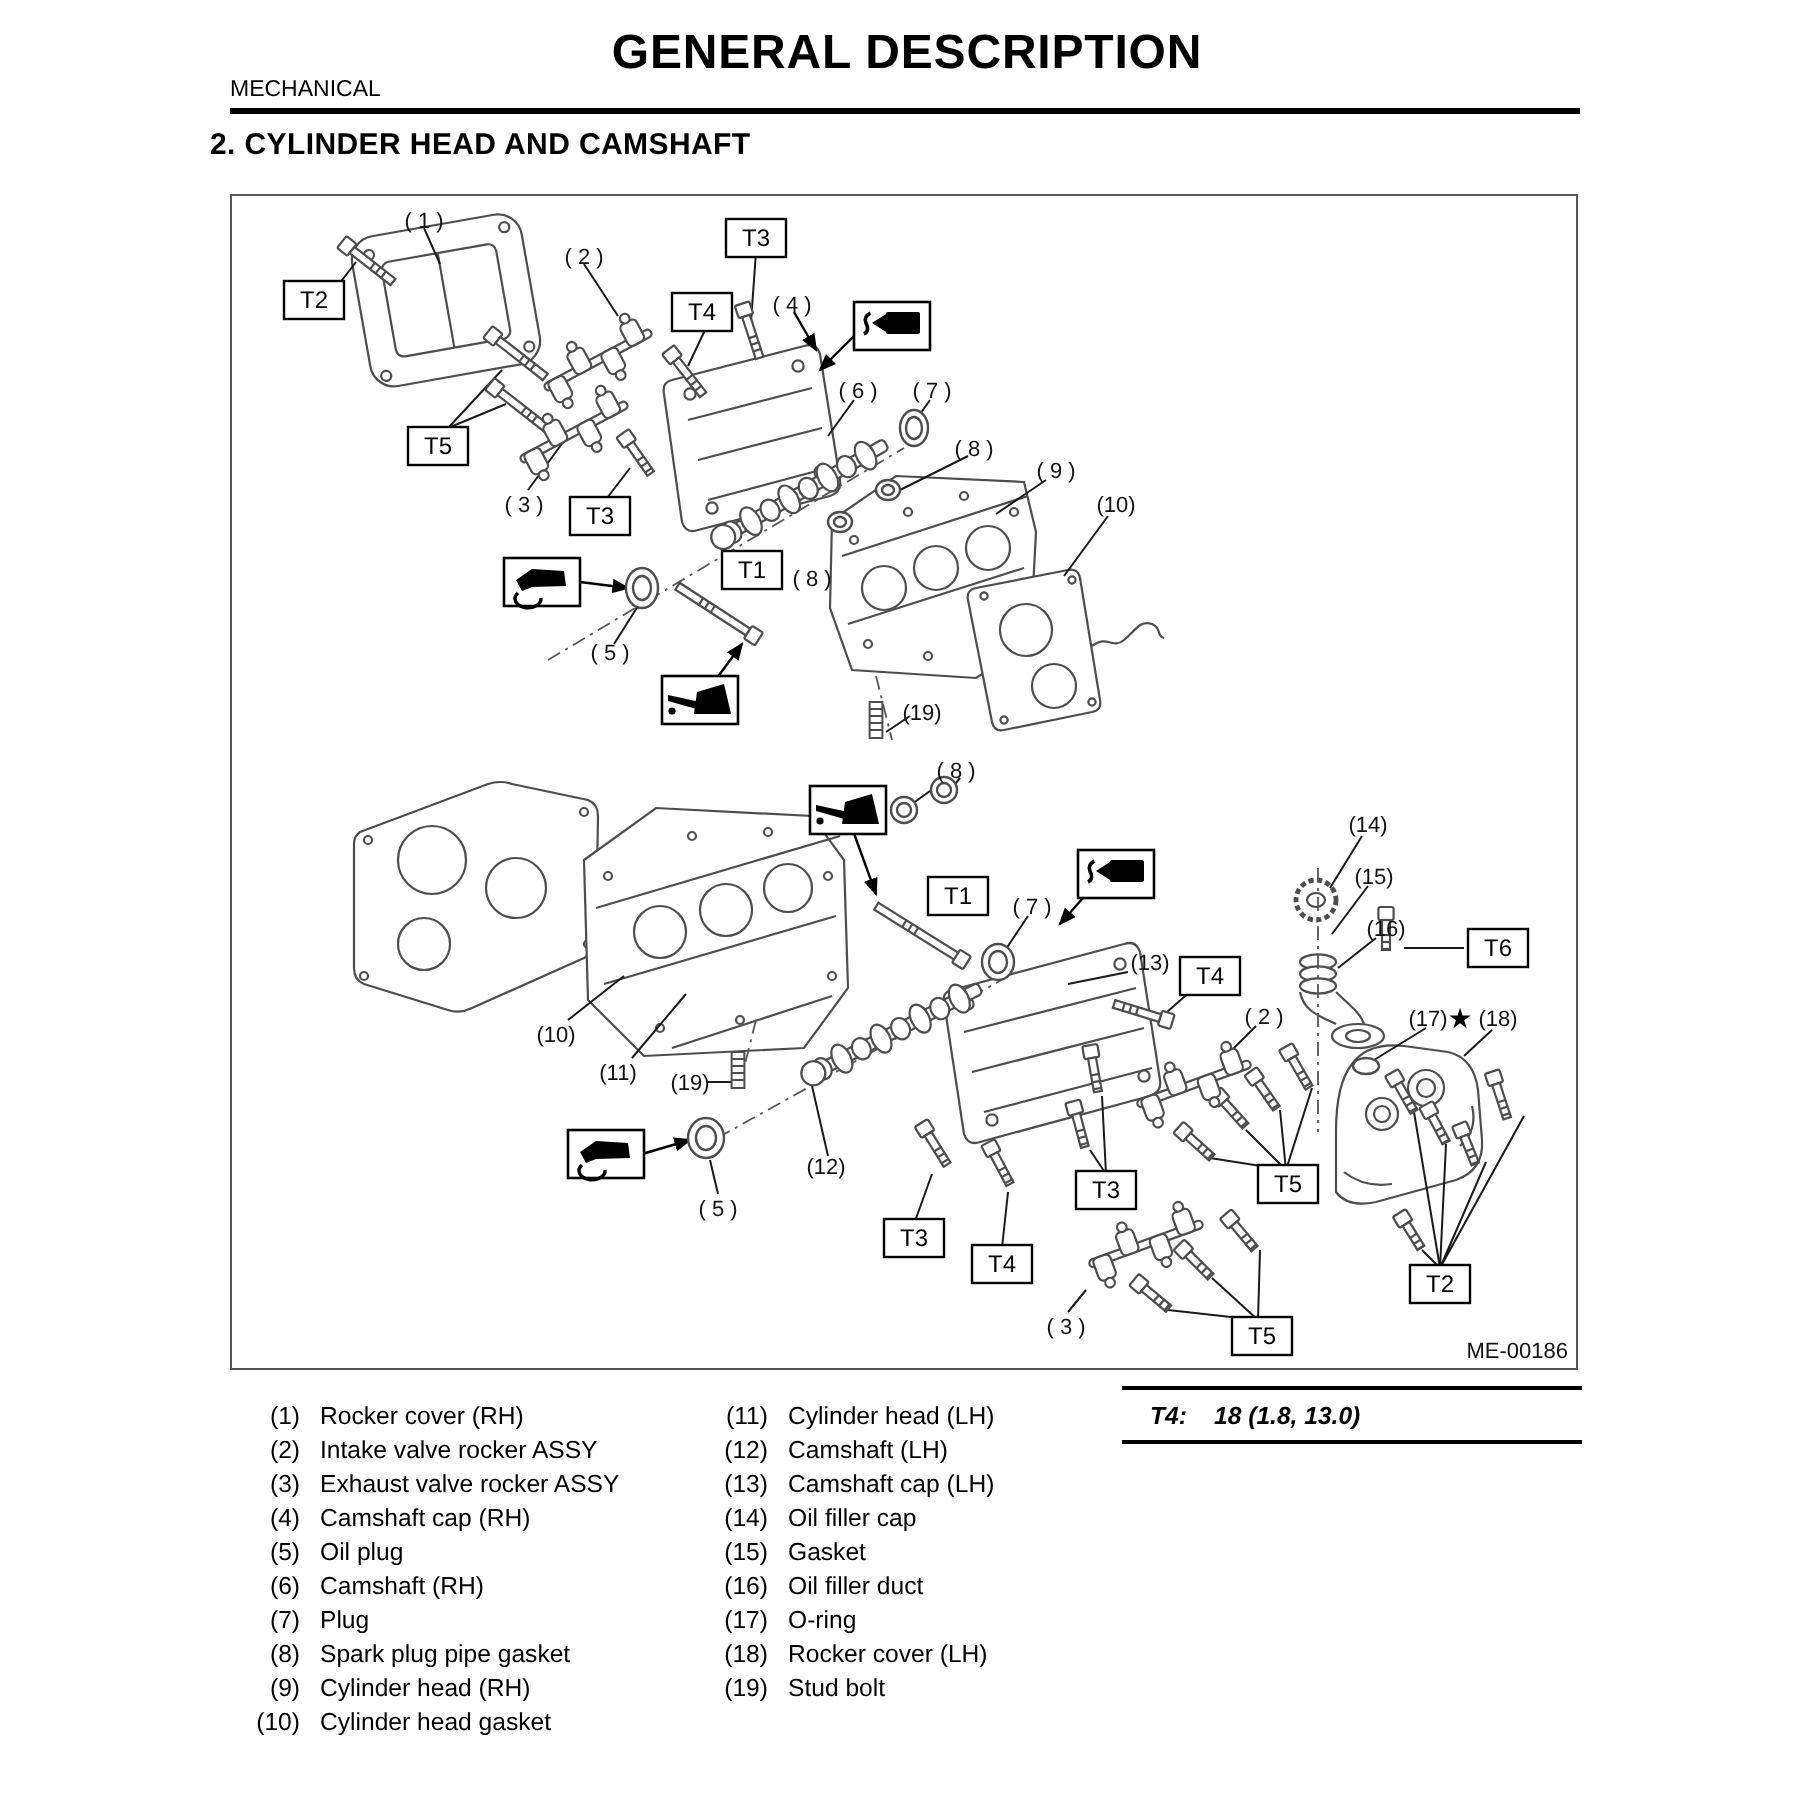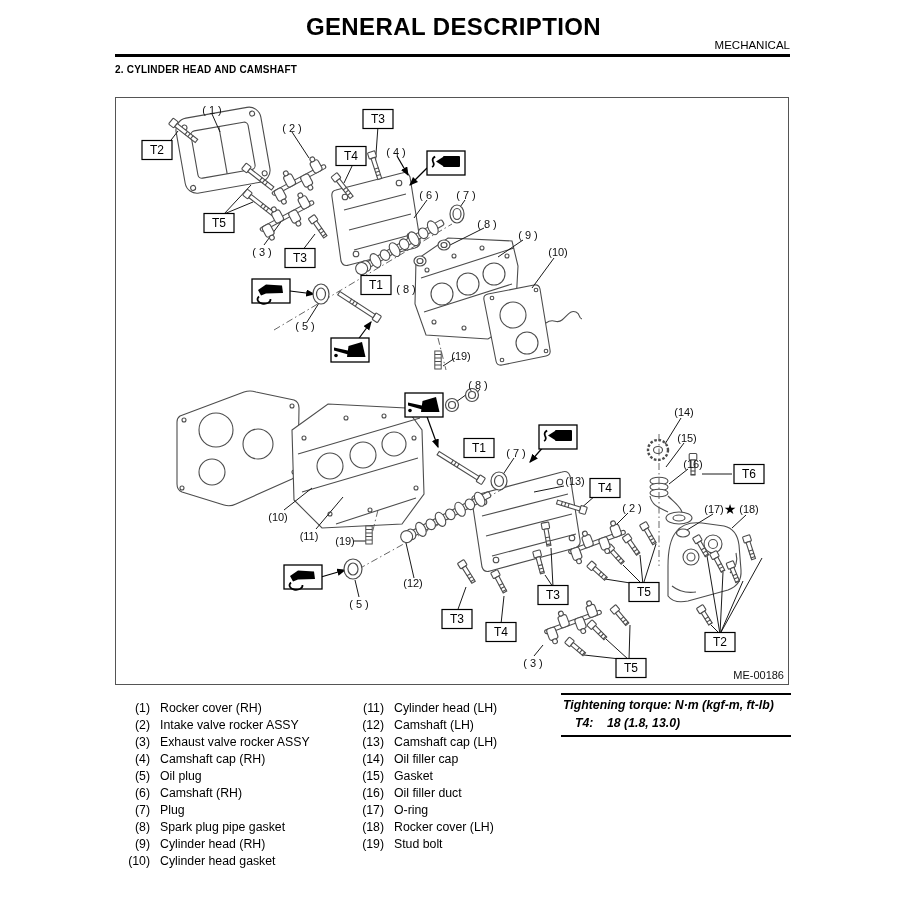--- a/index.html
+++ b/index.html
@@ -1,20 +1,20 @@
 <!DOCTYPE html>
 <html><head>
 <meta charset="utf-8">
 <style>
   html,body{margin:0;padding:0;background:#fff;}
   body{width:907px;height:907px;position:relative;font-family:"Liberation Sans",sans-serif;color:#000;overflow:hidden;}
   .doc-title{position:absolute;top:13px;left:0;width:100%;text-align:center;font-size:24px;font-weight:bold;letter-spacing:.4px;}
-  .doc-sub{position:absolute;top:39px;left:115px;width:675px;text-align:right;font-size:11.5px;}
+  .doc-sub{position:absolute;top:39px;left:115px;width:675px;text-align:left;font-size:11.5px;}
   .rule{position:absolute;top:54px;left:115px;width:675px;height:3px;background:#000;}
-  .section-title{position:absolute;top:64px;left:115px;font-size:10px;font-weight:bold;letter-spacing:.2px;}
+  .section-title{position:absolute;top:64px;left:105px;font-size:15px;font-weight:bold;letter-spacing:.2px;}
   .frame{position:absolute;top:97px;left:115px;width:672px;height:586px;border:1.2px solid #555;}
   svg{display:block;}
   .part{fill:#fff;stroke:#4d4d4d;stroke-width:1.1;}
   .part line, .part path.inner{fill:none;}
   .co{font-size:11px;fill:#111;}
   .star{font-size:14px;fill:#000;}
   .tb-rect{fill:#fff;stroke:#000;stroke-width:1.2;}
   .tb-text{font-size:12px;fill:#000;}
   .fid{font-size:11px;fill:#111;}
   .legend{position:absolute;top:699px;left:118px;width:675px;font-size:12.3px;}
@@ -681,21 +681,20 @@
       <div class="leg-row">
         <span class="leg-num">(18)</span>
         <span>Rocker cover (LH)</span>
       </div>
       <div class="leg-row">
         <span class="leg-num">(19)</span>
         <span>Stud bolt</span>
       </div>
     </div>
   <div class="torque">
-    <div class="tq-title">Tightening torque: N·m (kgf-m, ft-lb)</div>
     <div id="tqRows">
         <div class="tq-row">
           <span class="tq-id">T4:</span>
           <span class="tq-val">18 (1.8, 13.0)</span>
         </div>
       </div>
   </div>
 </div>
 
 </body></html>

